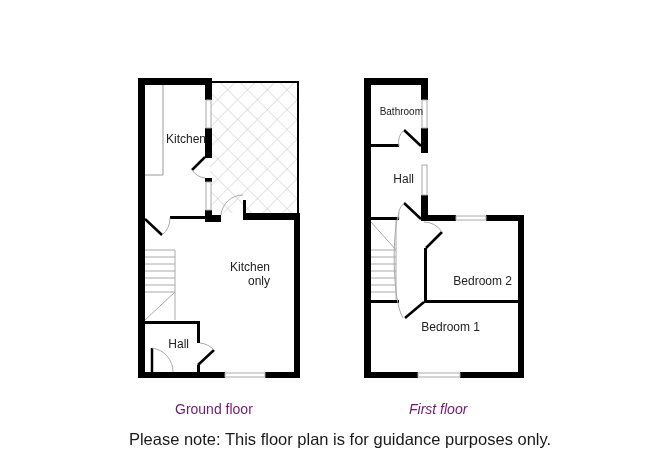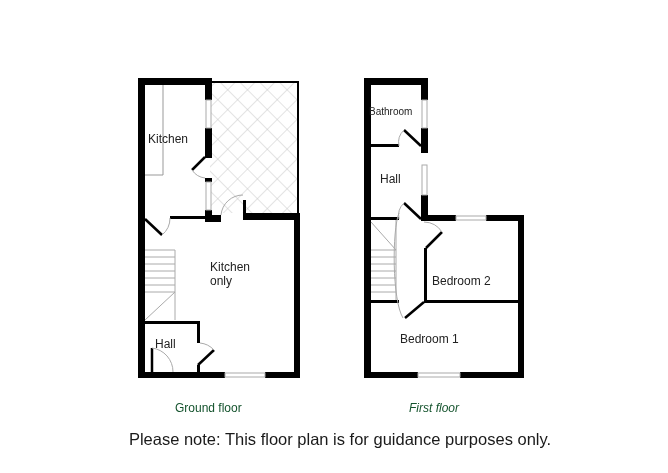--- a/index.html
+++ b/index.html
@@ -1,19 +1,19 @@
 <!DOCTYPE html>
 <html><head>
   <meta charset="utf-8">
   <style>
     html, body { margin: 0; padding: 0; background: #ffffff; }
     body { width: 668px; height: 473px; position: relative; overflow: hidden; font-family: "Liberation Sans", sans-serif; color: #1a1a1a; }
     #plan { position: absolute; left: 0; top: 0; }
-    .room-label { position: absolute; font-size: 12px; text-align: left; line-height: 14px; color: #222; }
-    .floor-label { position: absolute; font-size: 12px; color: #14532d; }
+    .room-label { position: absolute; font-size: 12px; text-align: right; line-height: 14px; color: #222; }
+    .floor-label { position: absolute; font-size: 14px; color: #701a75; }
     .note { position: absolute; left: 6px; width: 668px; top: 430px; text-align: center; font-size: 16.5px; color: #1a1a1a; }
   </style>
 </head>
 <body>
 
 <svg id="plan" width="668" height="473" viewBox="0 0 668 473" xmlns="http://www.w3.org/2000/svg">
   <defs>
     <pattern id="diag" width="14" height="14" patternUnits="userSpaceOnUse" patternTransform="rotate(45)">
       <rect width="14" height="14" fill="#ffffff"></rect>
       <line x1="0" y1="0" x2="14" y2="0" stroke="#c8c8c8" stroke-width="1"></line>
@@ -163,18 +163,18 @@
 <div class="room-label" style="left:148px; top:132px; width:58px;">Kitchen</div>
 <div class="room-label" style="left:210px; top:260px; width:60px;">
   <div>Kitchen</div>
   <div>only</div>
 </div>
 <div class="room-label" style="left:155px; top:337px; width:34px;">Hall</div>
 
 <div class="room-label" style="left:369px; top:105px; width:54px; font-size:10px;">Bathroom</div>
 <div class="room-label" style="left:380px; top:172px; width:34px;">Hall</div>
 <div class="room-label" style="left:432px; top:274px; width:80px;">Bedroom 2</div>
-<div class="room-label" style="left:400px; top:332px; width:80px;">Bedroom 1</div>
+<div class="room-label" style="left:400px; top:320px; width:80px;">Bedroom 1</div>
 
 <div class="floor-label" style="left:175px; top:401px;">Ground floor</div>
 <div class="floor-label" style="left:409px; top:401px;font-style:italic;">First floor</div>
 
 <div class="note">Please note: This floor plan is for guidance purposes only.</div>
 
 </body></html>

